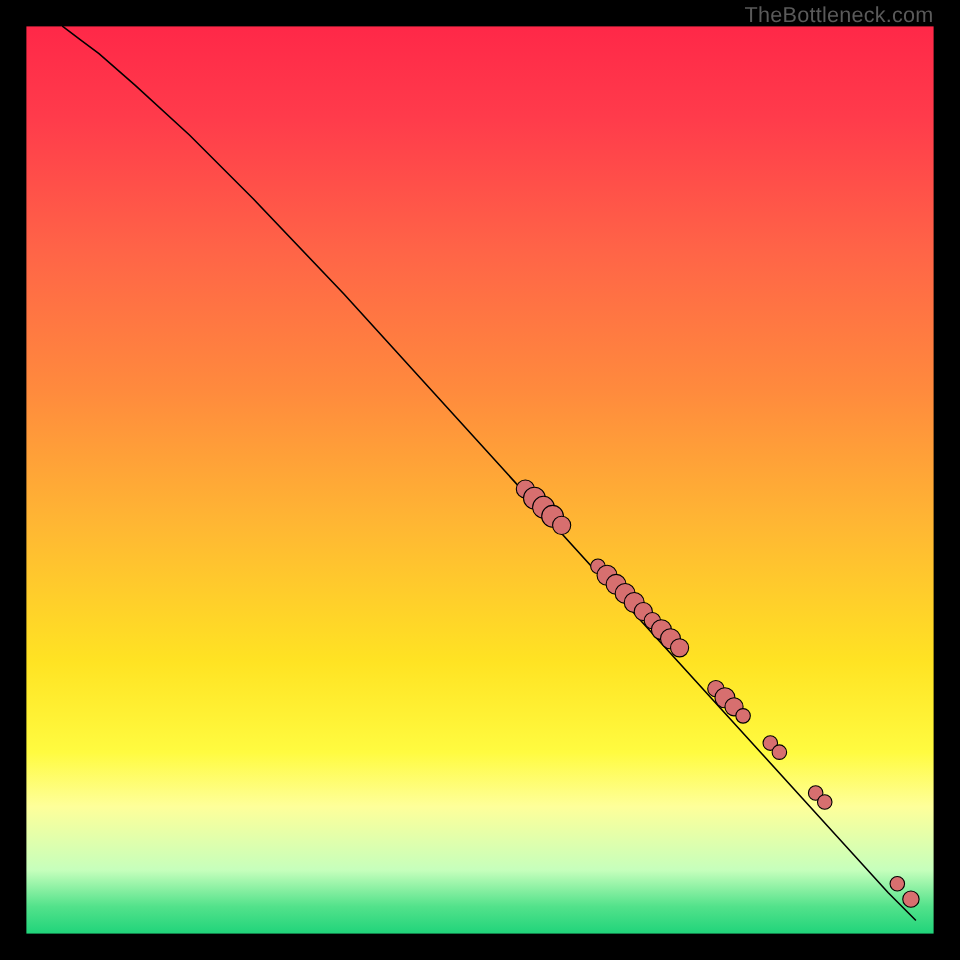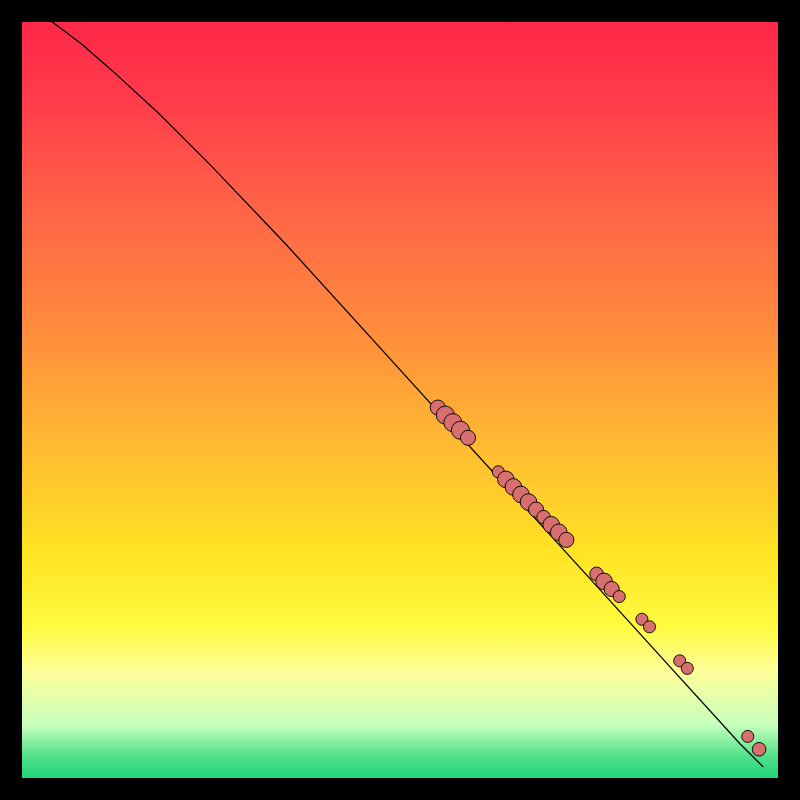--- a/index.html
+++ b/index.html
@@ -54,20 +54,21 @@
     width: 756px;
     height: 756px;
     overflow: visible;
   }
 </style>
 </head>
 <body>
 
 <div class="frame">
 
+  <div class="attrib">TheBottleneck.com</div>
 
   <div class="plot">
     <svg class="curve" viewBox="0 0 100 100" preserveAspectRatio="none">
       <path id="curve-path" fill="none" stroke-width="1.3" stroke-linecap="round" vector-effect="non-scaling-stroke" d="M4.00 0.00 L6.00 1.50 L8.00 3.00 L12.00 6.50 L18.00 12.00 L25.00 19.00 L35.00 29.50 L45.00 40.50 L55.00 51.50 L65.00 62.50 L75.00 73.50 L85.00 84.50 L95.00 95.50 L98.00 98.50" stroke="#000000"></path>
       <g id="markers">
           <circle cx="55.00" cy="51.00" r="1.00" fill="#d76f6f" stroke="#000000" stroke-width="0.12"></circle>
           <circle cx="56.00" cy="52.00" r="1.20" fill="#d76f6f" stroke="#000000" stroke-width="0.12"></circle>
           <circle cx="57.00" cy="53.00" r="1.20" fill="#d76f6f" stroke="#000000" stroke-width="0.12"></circle>
           <circle cx="58.00" cy="54.00" r="1.20" fill="#d76f6f" stroke="#000000" stroke-width="0.12"></circle>
           <circle cx="59.00" cy="55.00" r="1.00" fill="#d76f6f" stroke="#000000" stroke-width="0.12"></circle>

